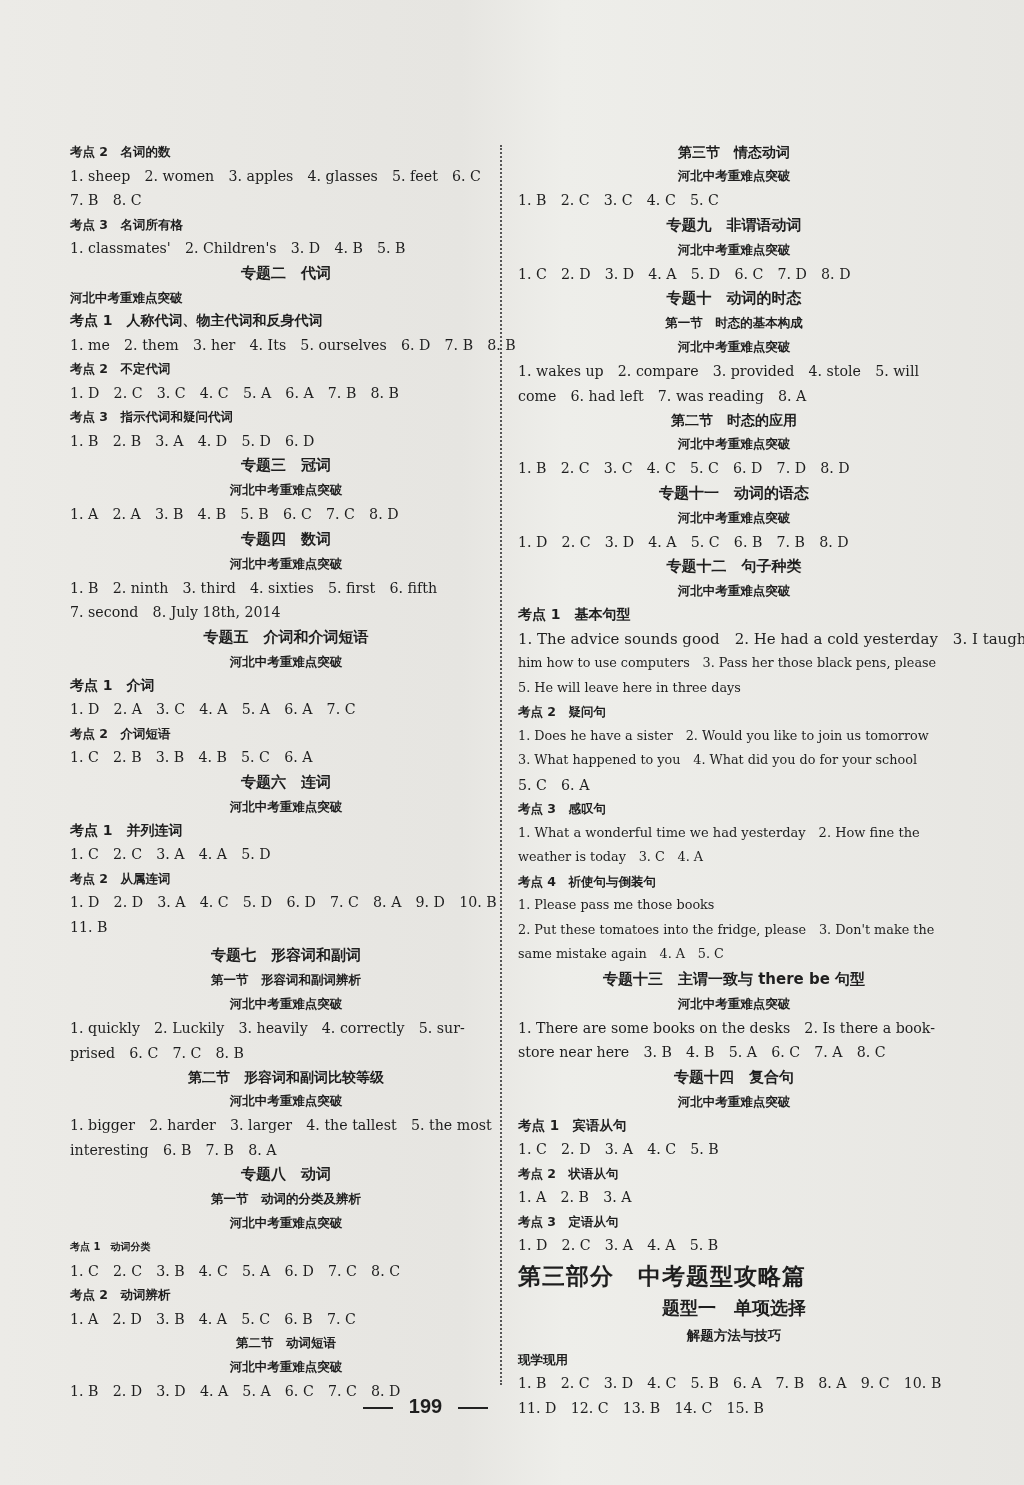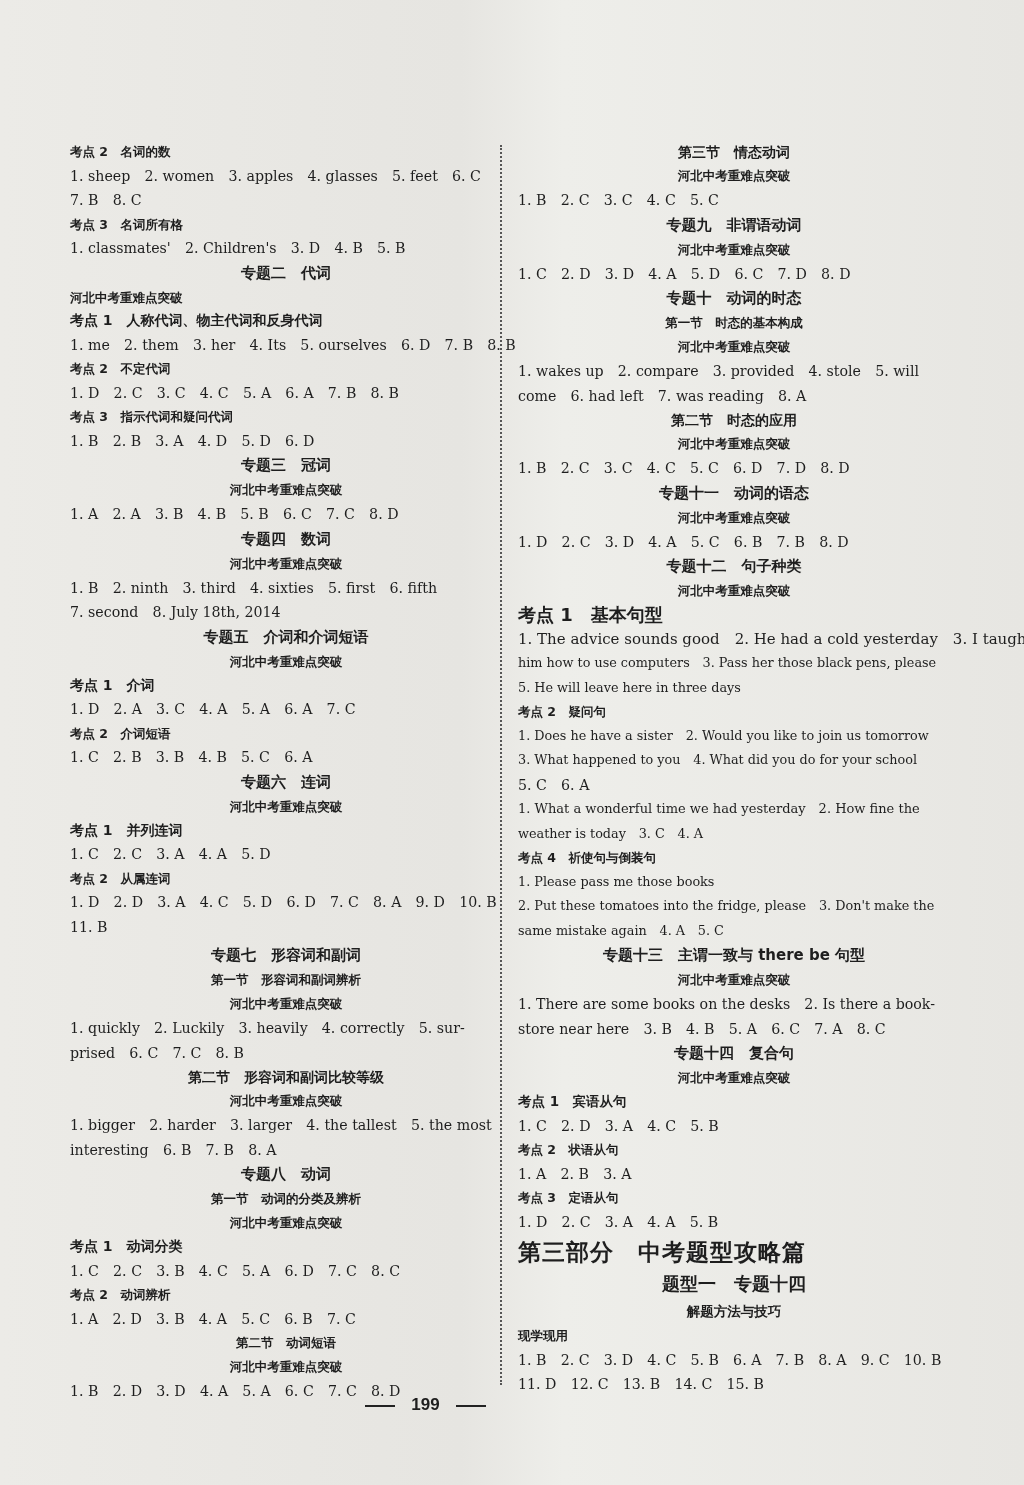--- a/index.html
+++ b/index.html
@@ -55,21 +55,21 @@
     font-weight:bold; font-size:18px; text-align:center;
     line-height:28px; height:28px; white-space:pre;
   }
   .method {
     font-family: "DejaVu Sans", "Liberation Sans", sans-serif;
     font-weight:bold; font-size:13.5px; text-align:center;
     line-height:26px; height:26px;
   }
   .pageno {
     position:absolute; left:0; width:851px; top:1395px; text-align:center;
-    font-family: "Liberation Sans", sans-serif; font-weight:bold; font-size:17px;
+    font-family: "Liberation Sans", sans-serif; font-weight:bold; font-size:20px;
   }
   .pageno .dash { display:inline-block; width:30px; height:2px; background:#222; vertical-align:middle; margin:0 16px; }
 </style>
 </head>
 <body>
 
 <div class="page">
 
   <div class="col left">
     <div class="kd">考点 2　名词的数</div>
@@ -117,21 +117,21 @@
     <div class="line">1. quickly　2. Luckily　3. heavily　4. correctly　5. sur-</div>
     <div class="line">prised　6. C　7. C　8. B</div>
     <div class="section" style="font-size:14px">第二节　形容词和副词比较等级</div>
     <div class="sub">河北中考重难点突破</div>
     <div class="line">1. bigger　2. harder　3. larger　4. the tallest　5. the most</div>
     <div class="line">interesting　6. B　7. B　8. A</div>
 
     <div class="topic">专题八　动词</div>
     <div class="section">第一节　动词的分类及辨析</div>
     <div class="sub">河北中考重难点突破</div>
-    <div class="kd" style="font-size:14px">考点 1　动词分类</div>
+    <div class="kd" style="font-size:10px">考点 1　动词分类</div>
     <div class="line">1. C　2. C　3. B　4. C　5. A　6. D　7. C　8. C</div>
     <div class="kd">考点 2　动词辨析</div>
     <div class="line">1. A　2. D　3. B　4. A　5. C　6. B　7. C</div>
     <div class="section">第二节　动词短语</div>
     <div class="sub">河北中考重难点突破</div>
     <div class="line">1. B　2. D　3. D　4. A　5. A　6. C　7. C　8. D</div>
   </div>
 
   <div class="divider"></div>
 
@@ -152,28 +152,29 @@
     <div class="section" style="font-size:14px">第二节　时态的应用</div>
     <div class="sub">河北中考重难点突破</div>
     <div class="line">1. B　2. C　3. C　4. C　5. C　6. D　7. D　8. D</div>
 
     <div class="topic">专题十一　动词的语态</div>
     <div class="sub">河北中考重难点突破</div>
     <div class="line">1. D　2. C　3. D　4. A　5. C　6. B　7. B　8. D</div>
 
     <div class="topic">专题十二　句子种类</div>
     <div class="sub">河北中考重难点突破</div>
-    <div class="kd" style="font-size:18px">考点 1　基本句型</div>
+    <div class="kd" style="font-size:14px">考点 1　基本句型</div>
     <div class="line" style="font-size:15px">1. The advice sounds good　2. He had a cold yesterday　3. I taught</div>
     <div class="line" style="font-size:12.8px">him how to use computers　3. Pass her those black pens, please</div>
     <div class="line" style="font-size:12.8px">5. He will leave here in three days</div>
     <div class="kd">考点 2　疑问句</div>
     <div class="line" style="font-size:12.8px">1. Does he have a sister　2. Would you like to join us tomorrow</div>
     <div class="line" style="font-size:12.8px">3. What happened to you　4. What did you do for your school</div>
     <div class="line">5. C　6. A</div>
+    <div class="kd">考点 3　感叹句</div>
     <div class="line" style="font-size:13px">1. What a wonderful time we had yesterday　2. How fine the</div>
     <div class="line" style="font-size:12.8px">weather is today　3. C　4. A</div>
     <div class="kd">考点 4　祈使句与倒装句</div>
     <div class="line" style="font-size:12.8px">1. Please pass me those books</div>
     <div class="line" style="font-size:12.8px">2. Put these tomatoes into the fridge, please　3. Don't make the</div>
     <div class="line" style="font-size:12.8px">same mistake again　4. A　5. C</div>
 
     <div class="topic">专题十三　主谓一致与 there be 句型</div>
     <div class="sub">河北中考重难点突破</div>
     <div class="line">1. There are some books on the desks　2. Is there a book-</div>
@@ -182,21 +183,21 @@
     <div class="topic">专题十四　复合句</div>
     <div class="sub">河北中考重难点突破</div>
     <div class="kd" style="font-size:13.5px">考点 1　宾语从句</div>
     <div class="line">1. C　2. D　3. A　4. C　5. B</div>
     <div class="kd">考点 2　状语从句</div>
     <div class="line">1. A　2. B　3. A</div>
     <div class="kd">考点 3　定语从句</div>
     <div class="line">1. D　2. C　3. A　4. A　5. B</div>
 
     <div class="part">第三部分　中考题型攻略篇</div>
-    <div class="qtype">题型一　专题十四</div>
+    <div class="qtype">题型一　单项选择</div>
     <div class="method">解题方法与技巧</div>
     <div class="kd">现学现用</div>
     <div class="line">1. B　2. C　3. D　4. C　5. B　6. A　7. B　8. A　9. C　10. B</div>
     <div class="line">11. D　12. C　13. B　14. C　15. B</div>
   </div>
 
   <div class="pageno">
     <span class="dash"></span><span>199</span><span class="dash"></span>
   </div>
 </div>

